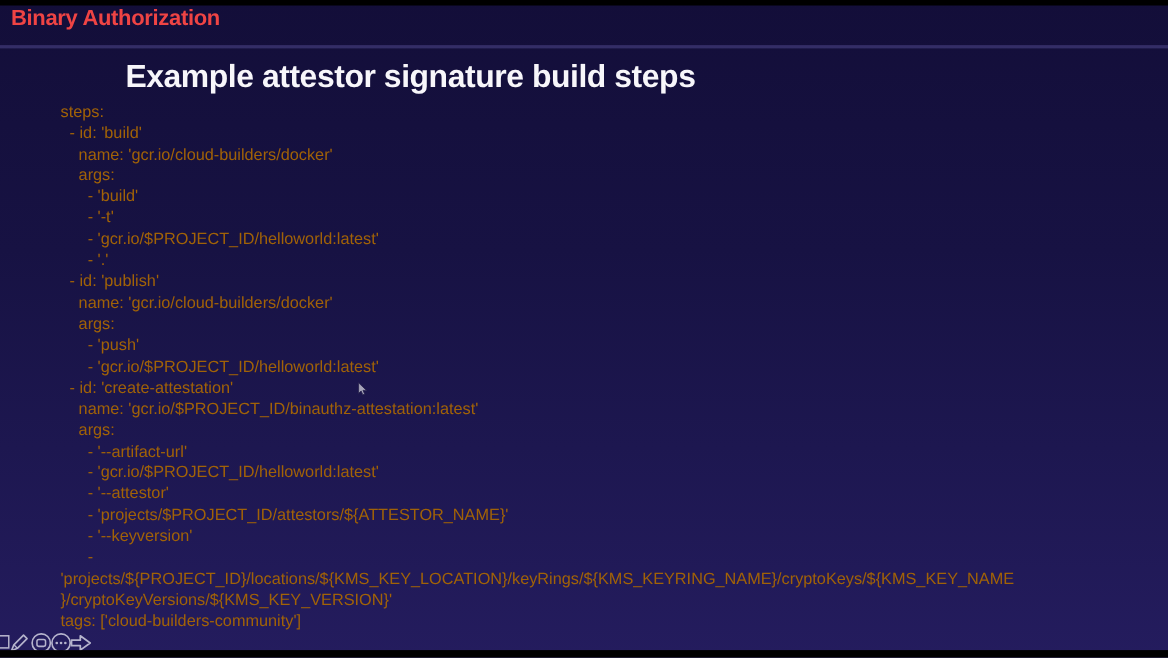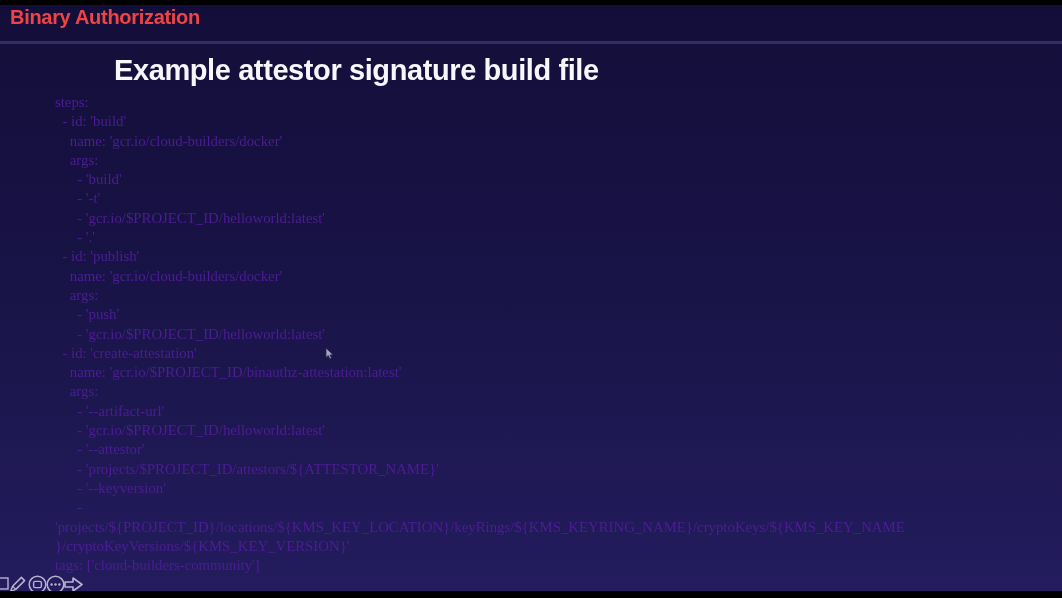--- a/index.html
+++ b/index.html
@@ -29,24 +29,24 @@
     background: #332d66;
   }
   .slide-title {
     position: absolute; left: 114px; top: 54px;
     font-size: 29px; font-weight: 700; color: #f7f6fa;
     letter-spacing: -0.4px;
   }
   .code-block {
     position: absolute; left: 55px; top: 93px;
     margin: 0;
-    font-family: Liberation Serif, serif;
+    font-family: Liberation Sans, sans-serif;
     font-size: 14.8px;
     line-height: 19.3px;
-    color: #4c1d95;
+    color: #a16207;
     white-space: pre;
   }
   .mouse-cursor {
     position: absolute; left: 325px; top: 347px;
     width: 10px; height: 14px; z-index: 6;
   }
   .anno-toolbar {
     position: absolute; left: 0; bottom: 2px; height: 22px; width: 100px;
     z-index: 4;
   }
@@ -58,21 +58,21 @@
   .tool-arrow   { left: 63px; top: 2px; }
 </style>
 </head>
 <body>
 
 <div class="top-strip"></div>
 
 <div class="deck-title">Binary Authorization</div>
 <div class="header-divider"></div>
 
-<div class="slide-title">Example attestor signature build file</div>
+<div class="slide-title">Example attestor signature build steps</div>
 
 <pre class="code-block">steps:
   - id: 'build'
     name: 'gcr.io/cloud-builders/docker'
     args:
       - 'build'
       - '-t'
       - 'gcr.io/$PROJECT_ID/helloworld:latest'
       - '.'
   - id: 'publish'

